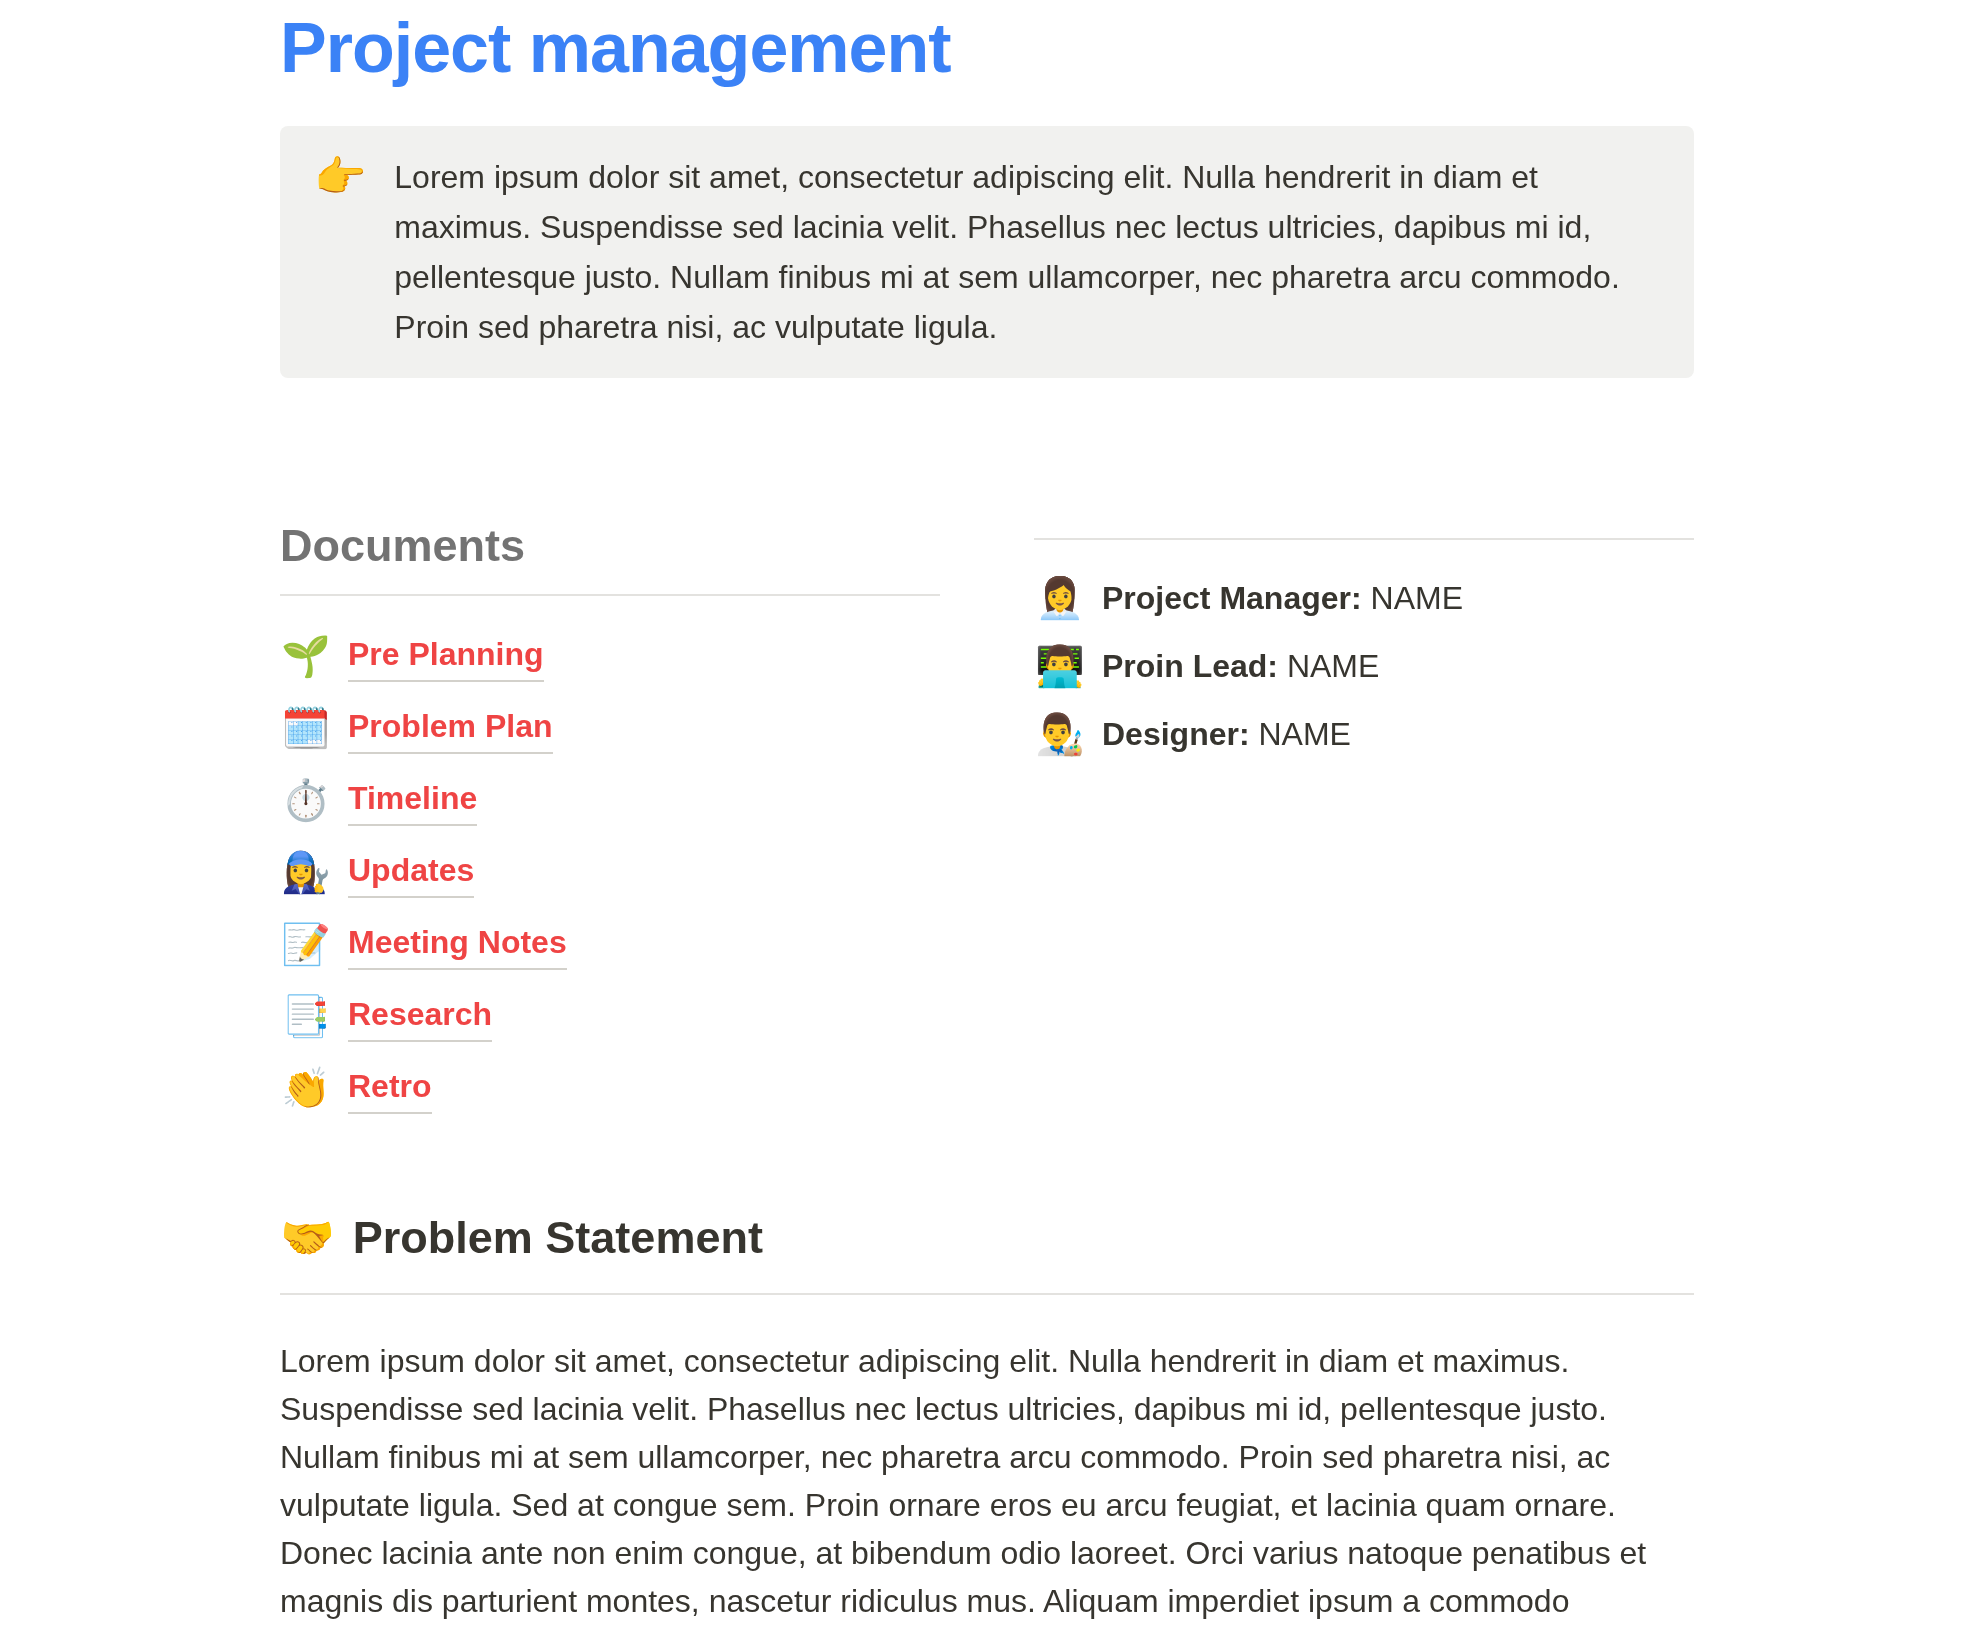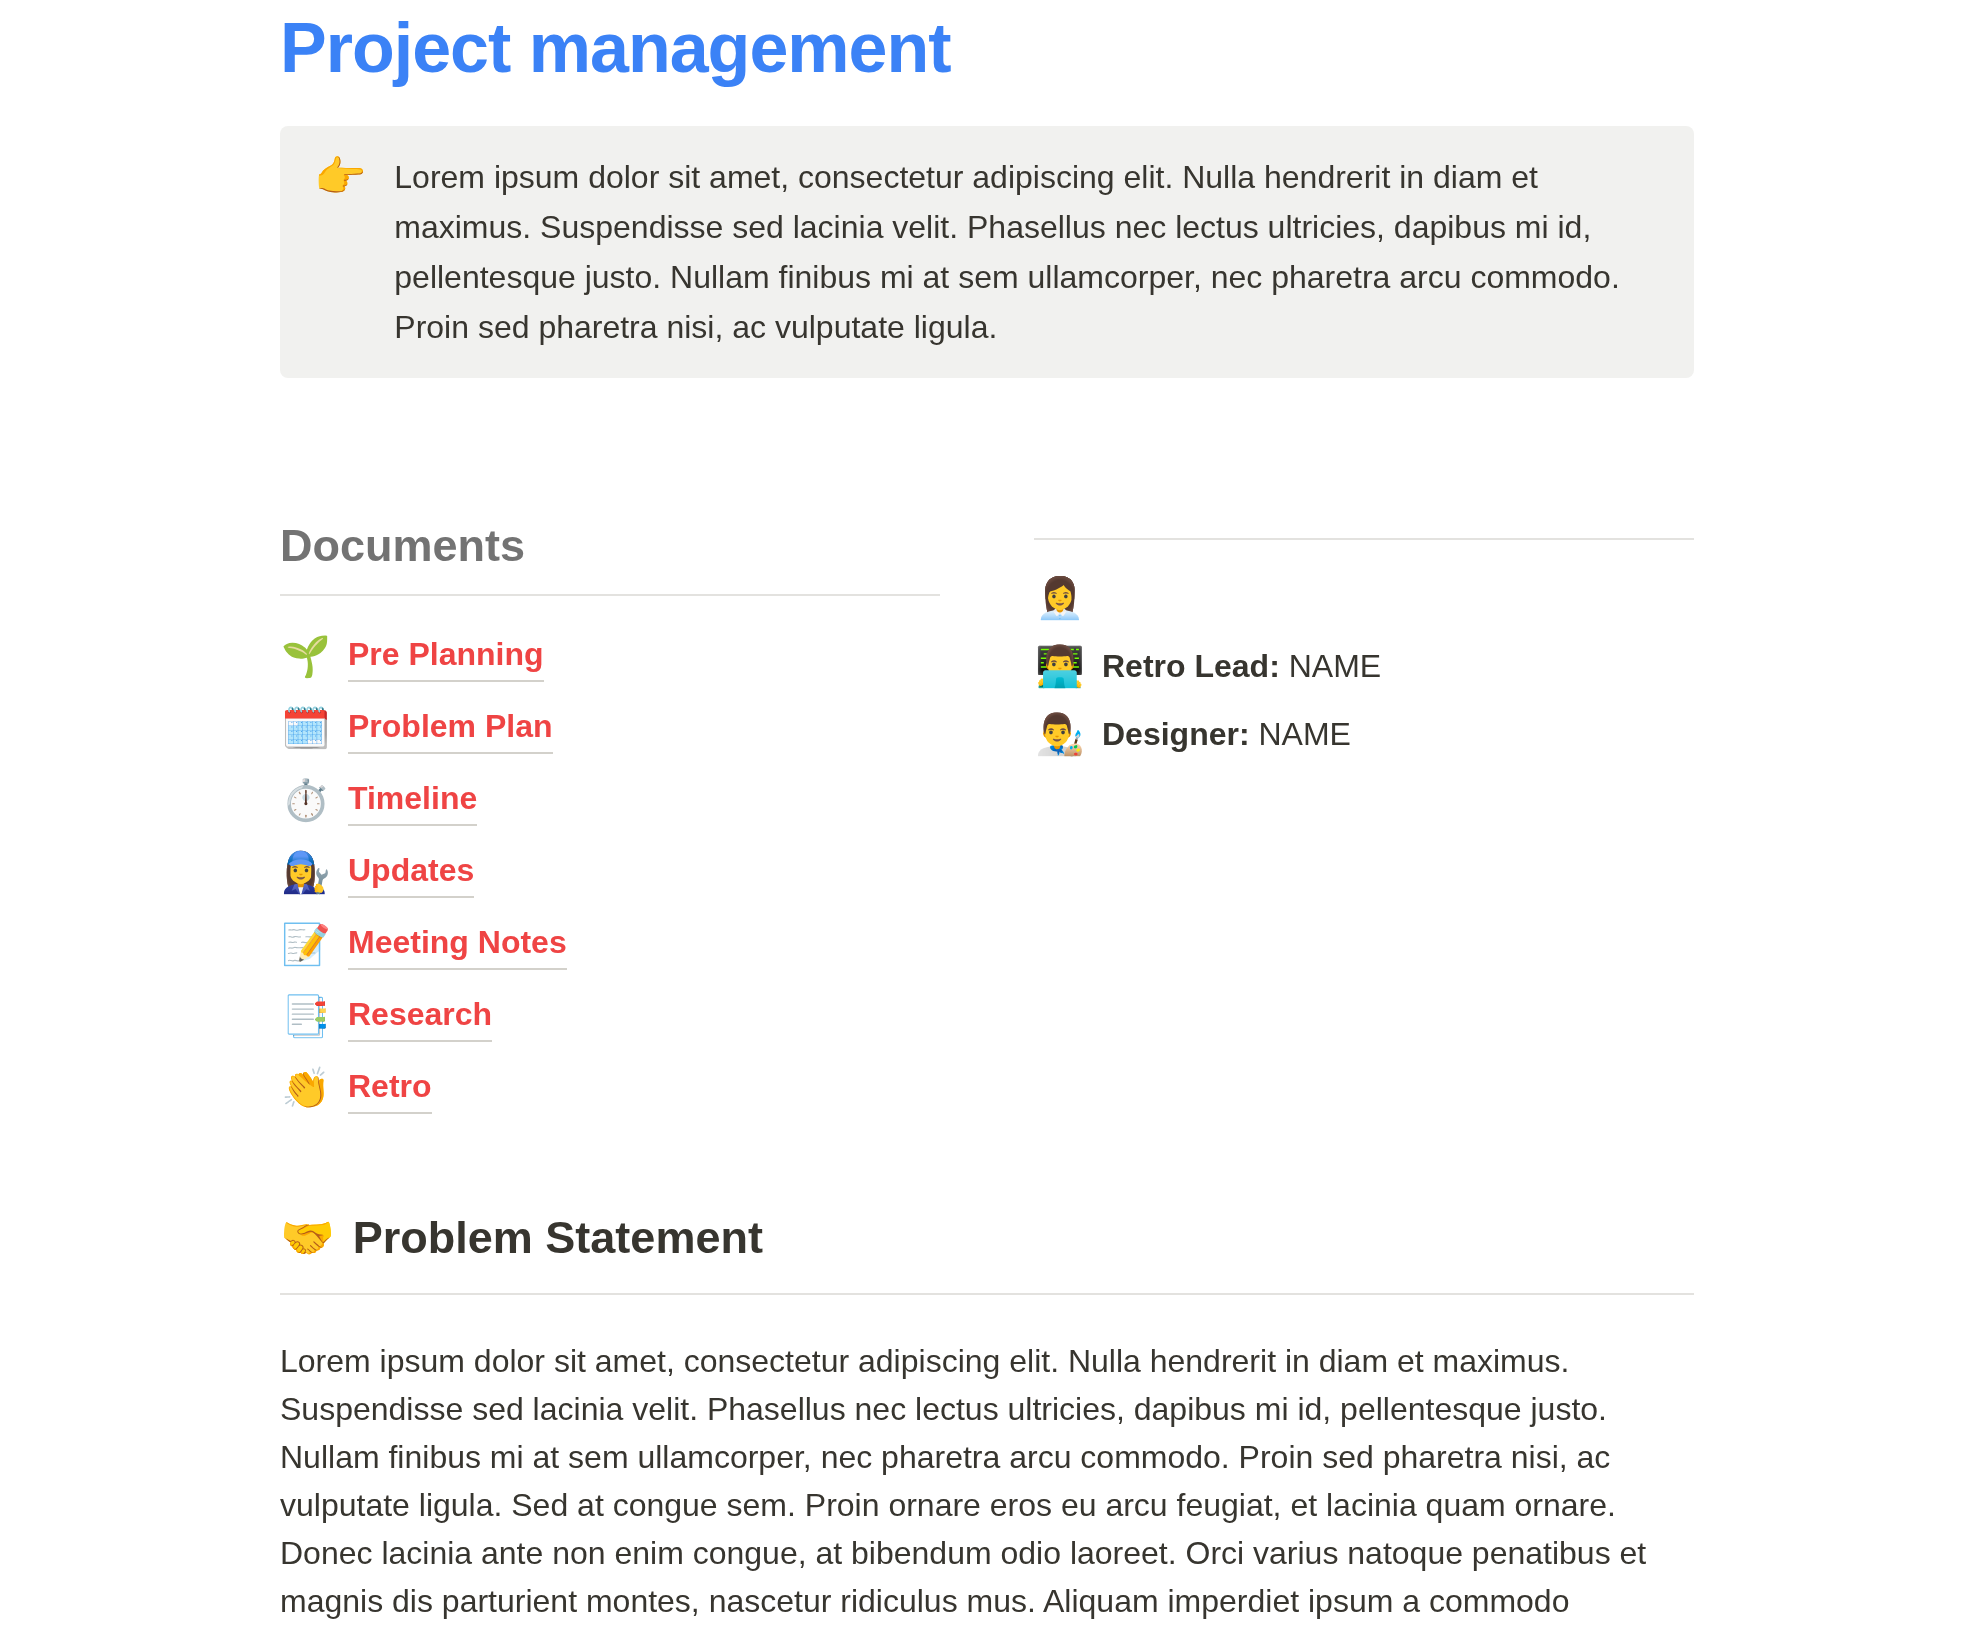--- a/index.html
+++ b/index.html
@@ -171,25 +171,29 @@
           <a class="doc-link">Retro</a>
         </li>
       </ul>
     </div>
 
     <div class="column">
       <div class="divider"></div>
       <ul class="team-list">
         <li class="team-item">
           <span class="team-icon">👩‍💼</span>
+          <span>
+            <span class="team-role">Project Manager:</span>
+            <span class="team-name">NAME</span>
+          </span>
         </li>
         <li class="team-item">
           <span class="team-icon">👨‍💻</span>
           <span>
-            <span class="team-role">Retro Lead:</span>
+            <span class="team-role">Proin Lead:</span>
             <span class="team-name">NAME</span>
           </span>
         </li>
         <li class="team-item">
           <span class="team-icon">👨‍🎨</span>
           <span>
             <span class="team-role">Designer:</span>
             <span class="team-name">NAME</span>
           </span>
         </li>

